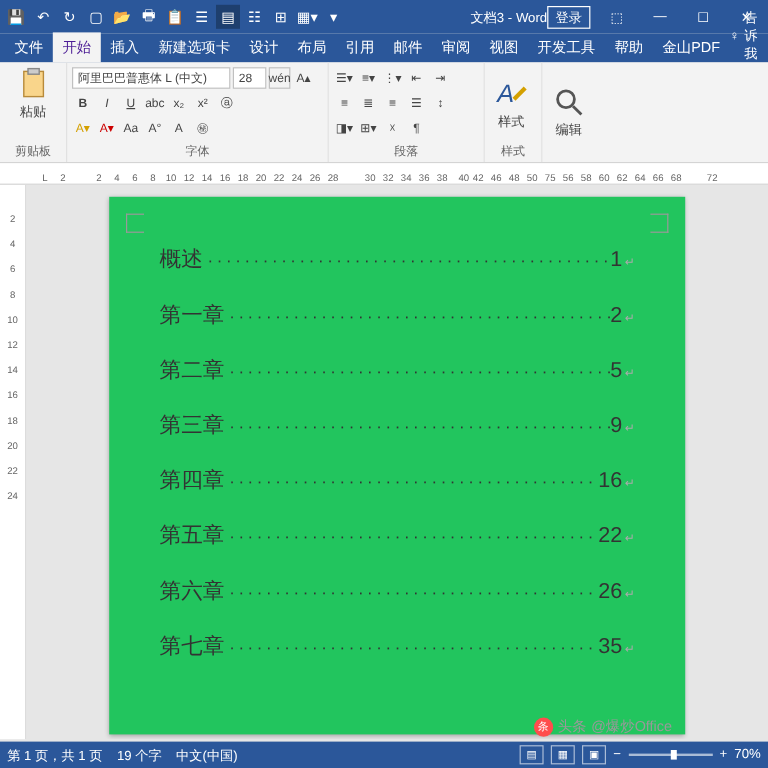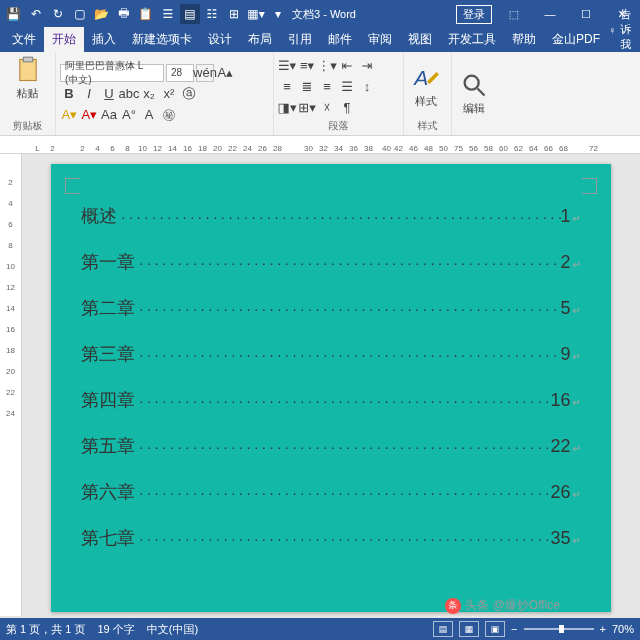--- a/index.html
+++ b/index.html
@@ -2,49 +2,49 @@
 <html><head>
 <meta charset="utf-8">
 <style>
   * { margin: 0; padding: 0; box-sizing: border-box; font-family: "Microsoft YaHei", Arial, sans-serif; }
   body { width: 640px; height: 640px; background: #e6e6e6; overflow: hidden; position: relative; }
 
   .titlebar { height: 28px; background: #2b579a; display: flex; align-items: center; color: #fff; font-size: 11px; }
   .qat { display: flex; gap: 2px; padding: 0 4px; }
   .qat-btn { width: 20px; height: 20px; display: flex; align-items: center; justify-content: center; font-size: 12px; cursor: pointer; }
   .qat-btn.selected { background: #1e3f6e; }
-  .title-text { flex: 1; text-align: left; }
+  .title-text { flex: 1; text-align: right; }
   .win-ctrls { display: flex; height: 100%; }
   .win-btn { width: 36px; display: flex; align-items: center; justify-content: center; cursor: pointer; font-size: 11px; }
   .login-box { border: 1px solid #fff; padding: 1px 6px; margin-right: 4px; }
 
   .tabs { height: 24px; background: #2b579a; display: flex; align-items: flex-end; color: #fff; font-size: 12px; padding: 0 4px; }
   .tab { padding: 4px 8px; cursor: pointer; white-space: nowrap; }
   .tab.active { background: #f3f3f3; color: #4c1d95; }
   .tabs-right { margin-left: auto; display: flex; align-items: center; gap: 4px; font-size: 11px; }
 
   .ribbon { height: 84px; background: #f3f3f3; display: flex; border-bottom: 1px solid #d4d4d4; font-size: 11px; color: #444; }
   .group { border-right: 1px solid #e1e1e1; display: flex; flex-direction: column; padding: 2px 4px; }
   .group-label { text-align: center; font-size: 10px; color: #666; padding-top: 1px; }
   .group-body { flex: 1; display: flex; align-items: center; gap: 2px; }
   .big-btn { display: flex; flex-direction: column; align-items: center; gap: 2px; padding: 2px 4px; cursor: pointer; }
   .big-icon { width: 28px; height: 28px; }
   .font-ctrls { display: flex; flex-direction: column; gap: 3px; }
   .row { display: flex; gap: 2px; align-items: center; }
   .fbox { background: #fff; border: 1px solid #c0c0c0; font-size: 10px; padding: 1px 4px; height: 18px; display: flex; align-items: center; }
-  .mini-btn { width: 18px; height: 18px; border: 1px solid transparent; display: flex; align-items: center; justify-content: center; font-size: 13px; cursor: pointer; }
+  .mini-btn { width: 18px; height: 18px; border: 1px solid transparent; display: flex; align-items: center; justify-content: center; font-size: 10px; cursor: pointer; }
 
   .ruler-h { height: 18px; background: #fff; position: relative; font-size: 8px; color: #666; border-bottom: 1px solid #d4d4d4; display: flex; align-items: flex-end; padding-left: 30px; overflow: hidden; }
   .ruler-h .tick { width: 8px; text-align: center; position: relative; }
 
   .workspace { display: flex; height: 462px; background: #e6e6e6; }
   .ruler-v { width: 22px; background: #fff; border-right: 1px solid #d4d4d4; display: flex; flex-direction: column; align-items: center; font-size: 8px; color: #666; padding-top: 12px; gap: 12px; }
 
   .doc-area { flex: 1; overflow: auto; padding: 10px 10px 0 10px; }
-  .page { background: #14b8a6; width: 560px; min-height: 440px; margin: 0 auto; padding: 40px 30px; box-shadow: 0 1px 4px rgba(0,0,0,.3); position: relative; }
+  .page { background: #22c55e; width: 480px; min-height: 440px; margin: 0 auto; padding: 40px 42px; box-shadow: 0 1px 4px rgba(0,0,0,.3); position: relative; }
   .corners::before, .corners::after { content: ""; position: absolute; width: 14px; height: 14px; border-color: #999; }
   .corners::before { top: 14px; left: 14px; border-left: 1px solid #999; border-top: 1px solid #999; }
   .corners::after { top: 14px; right: 14px; border-right: 1px solid #999; border-top: 1px solid #999; }
   .bcorners::before, .bcorners::after { content: ""; position: absolute; width: 14px; height: 14px; }
   .bcorners::before { bottom: 14px; left: 14px; border-left: 1px solid #999; border-bottom: 1px solid #999; }
   .bcorners::after { bottom: 14px; right: 14px; border-right: 1px solid #999; border-bottom: 1px solid #999; }
 
   .toc-line { display: flex; align-items: baseline; font-size: 18px; font-family: "SimSun", serif; color: #333; margin-bottom: 22px; }
   .toc-title { white-space: nowrap; }
   .toc-dots { flex: 1; overflow: hidden; letter-spacing: 3px; font-size: 14px; padding: 0 4px; }
@@ -123,21 +123,21 @@
         <span>粘贴</span>
       </div>
     </div>
     <div class="group-label">剪贴板</div>
   </div>
 
   <div class="group" style="width:218px">
     <div class="group-body">
       <div class="font-ctrls">
         <div class="row">
-          <div class="fbox" style="width:104px">阿里巴巴普惠体 L (中文)</div>
+          <div class="fbox" style="width:132px">阿里巴巴普惠体 L (中文)</div>
           <div class="fbox" style="width:28px">28</div>
           <div class="mini-btn" style="border:1px solid #c0c0c0">wén</div>
           <div class="mini-btn">A▴</div>
         </div>
         <div class="row">
           <div class="mini-btn">
               <b>B</b>
             </div>
           <div class="mini-btn">
               <i>I</i>
@@ -153,20 +153,21 @@
         <div class="row">
           <div class="mini-btn" style="color:#d4a000">A▾</div>
           <div class="mini-btn" style="color:#c00">A▾</div>
           <div class="mini-btn">Aa</div>
           <div class="mini-btn">A°</div>
           <div class="mini-btn">A</div>
           <div class="mini-btn">㊙</div>
         </div>
       </div>
     </div>
+    <div class="group-label">字体</div>
   </div>
 
   <div class="group" style="width:130px">
     <div class="group-body">
       <div class="font-ctrls">
         <div class="row">
           <div class="mini-btn">☰▾</div>
           <div class="mini-btn">≡▾</div>
           <div class="mini-btn">⋮▾</div>
           <div class="mini-btn">⇤</div>

